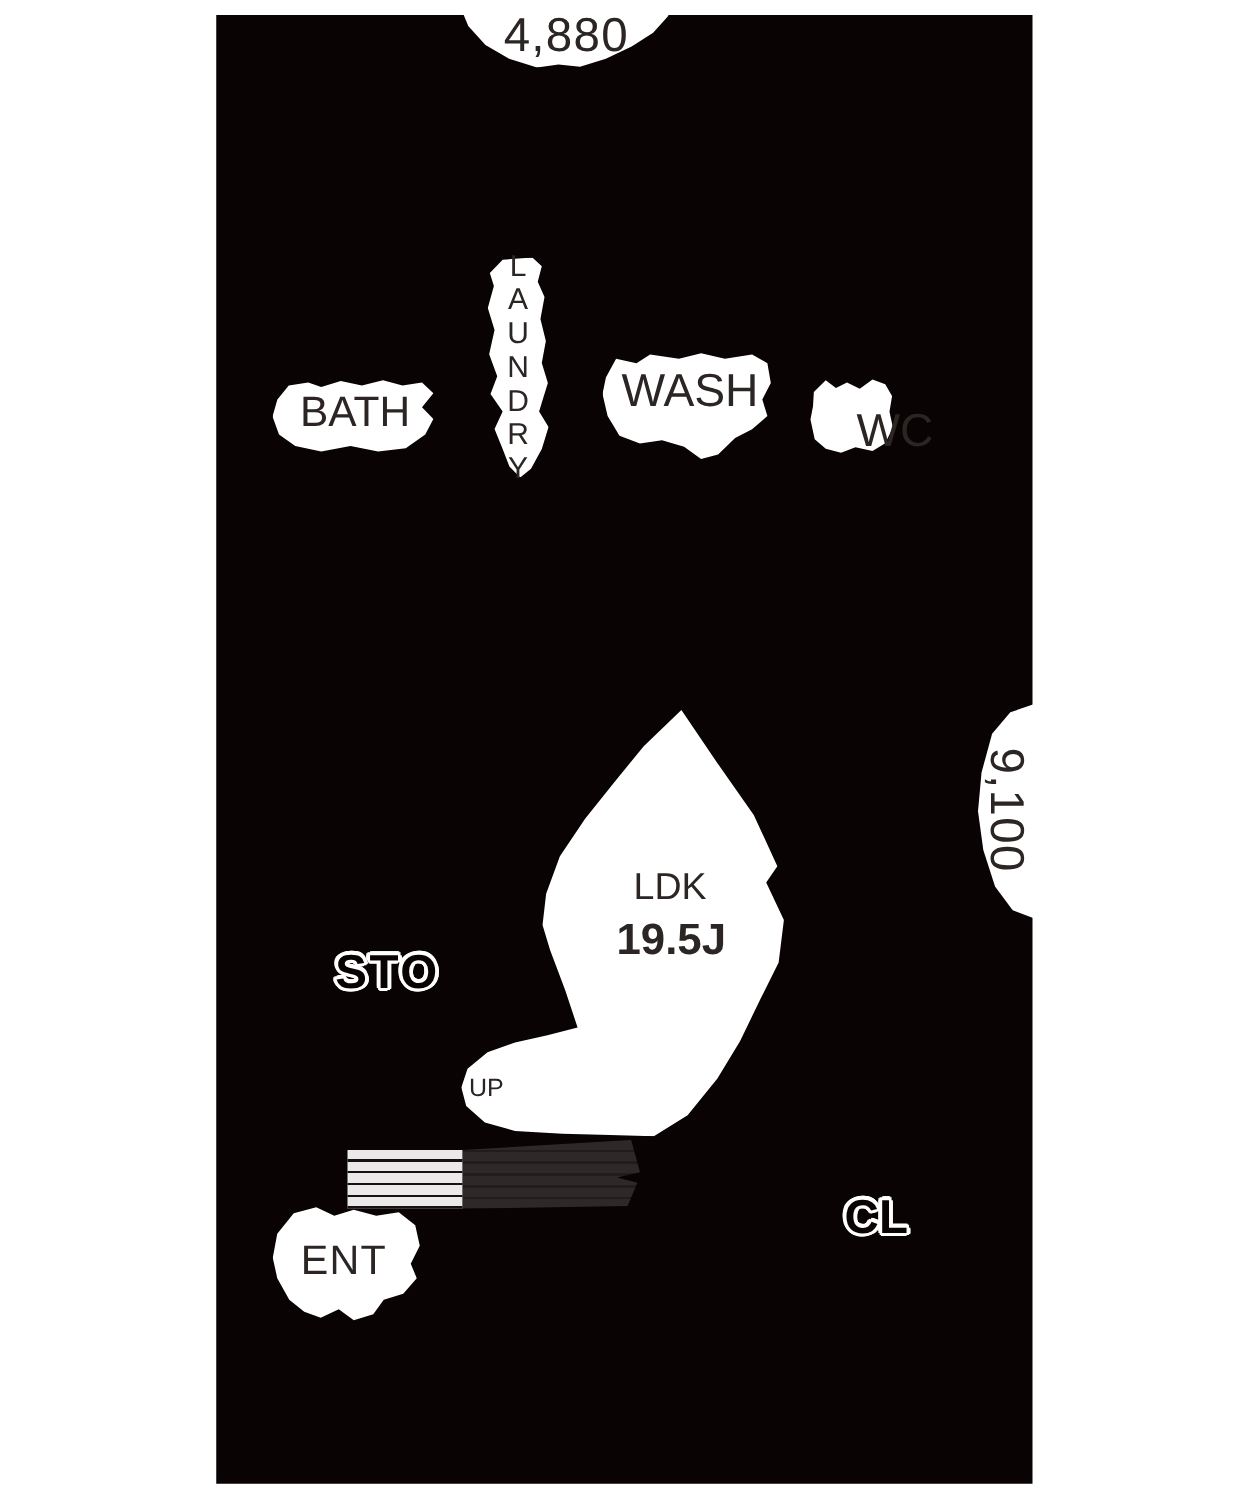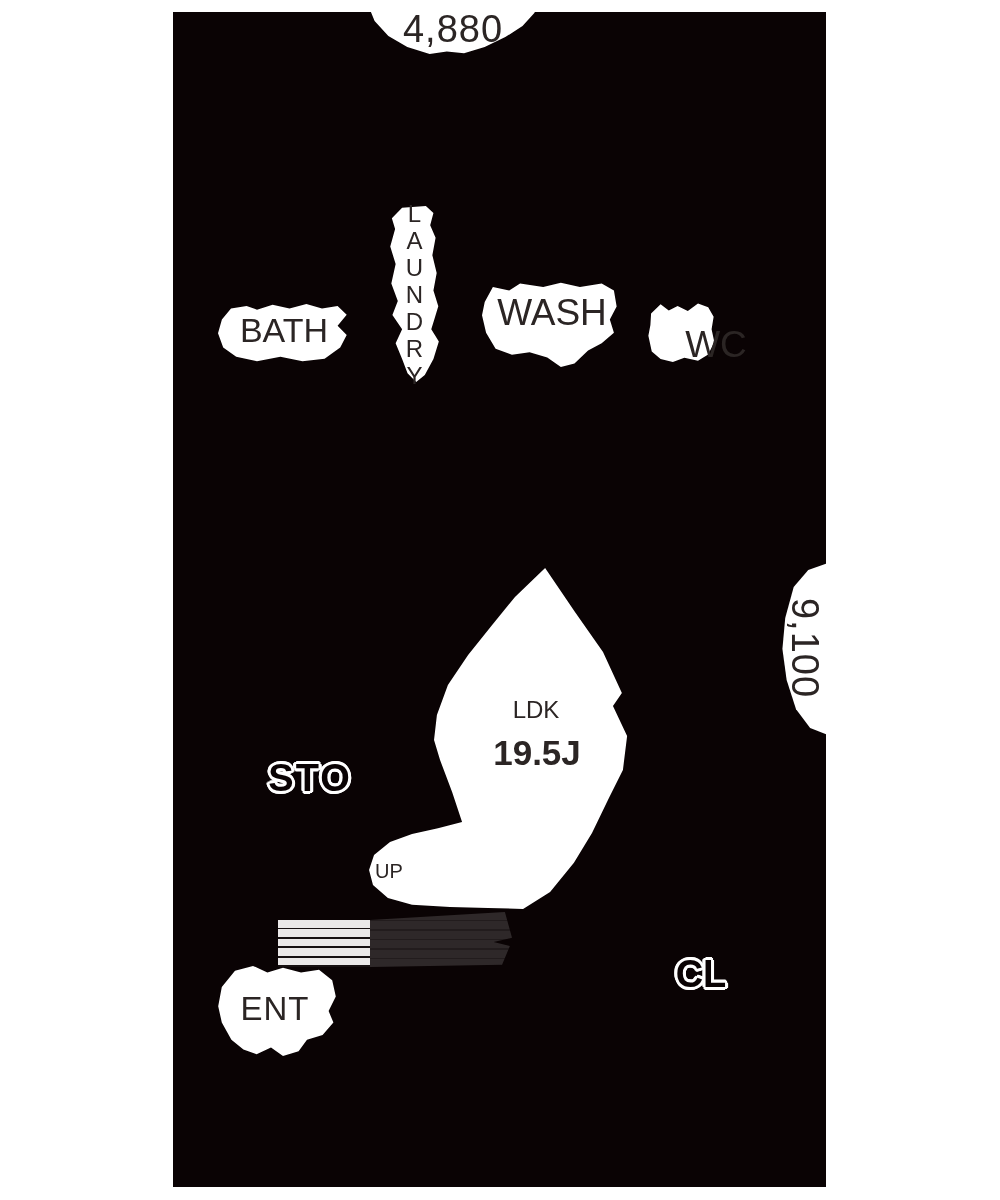--- a/index.html
+++ b/index.html
@@ -88,21 +88,21 @@
     background:repeating-linear-gradient(to bottom, #2e2829 0 7.6px, #221c1d 7.6px 9.5px);
     clip-path:polygon(0% 14.5%,95% 0%,100% 47%,87% 54.5%,98.5% 62%,93% 96%,0% 100%);
   }
   
   .t-dimtop{left:453px;top:29px;font-size:38px;letter-spacing:1px;}
   .t-bath{left:284px;top:330px;font-size:34px;}
   .t-laundry{left:414px;top:294px;font-size:24px;}
   .t-wash{left:552px;top:312px;font-size:37px;}
   .t-wc{left:682px;top:344px;font-size:37px;margin-left:34px;}
   .t-dimright{left:805px;top:648px;font-size:38px;letter-spacing:1px;}
-  .t-ldk{left:536px;top:710px;font-size:24px;}
+  .t-ldk{left:536px;top:710px;font-size:30px;}
   .t-ldksize{left:537px;top:752px;font-size:35px;font-weight:bold;}
   .t-sto{left:282px;top:778px;font-size:38px;letter-spacing:2px;margin-left:28px;}
   .t-up{left:389px;top:871px;font-size:20px;}
   .t-ent{left:275px;top:1008px;font-size:33px;letter-spacing:1px;text-align:center;}
   .t-cl{left:701px;top:974px;font-size:38px;}
 </style>
 </head>
 <body>
 
 <div class="page">

